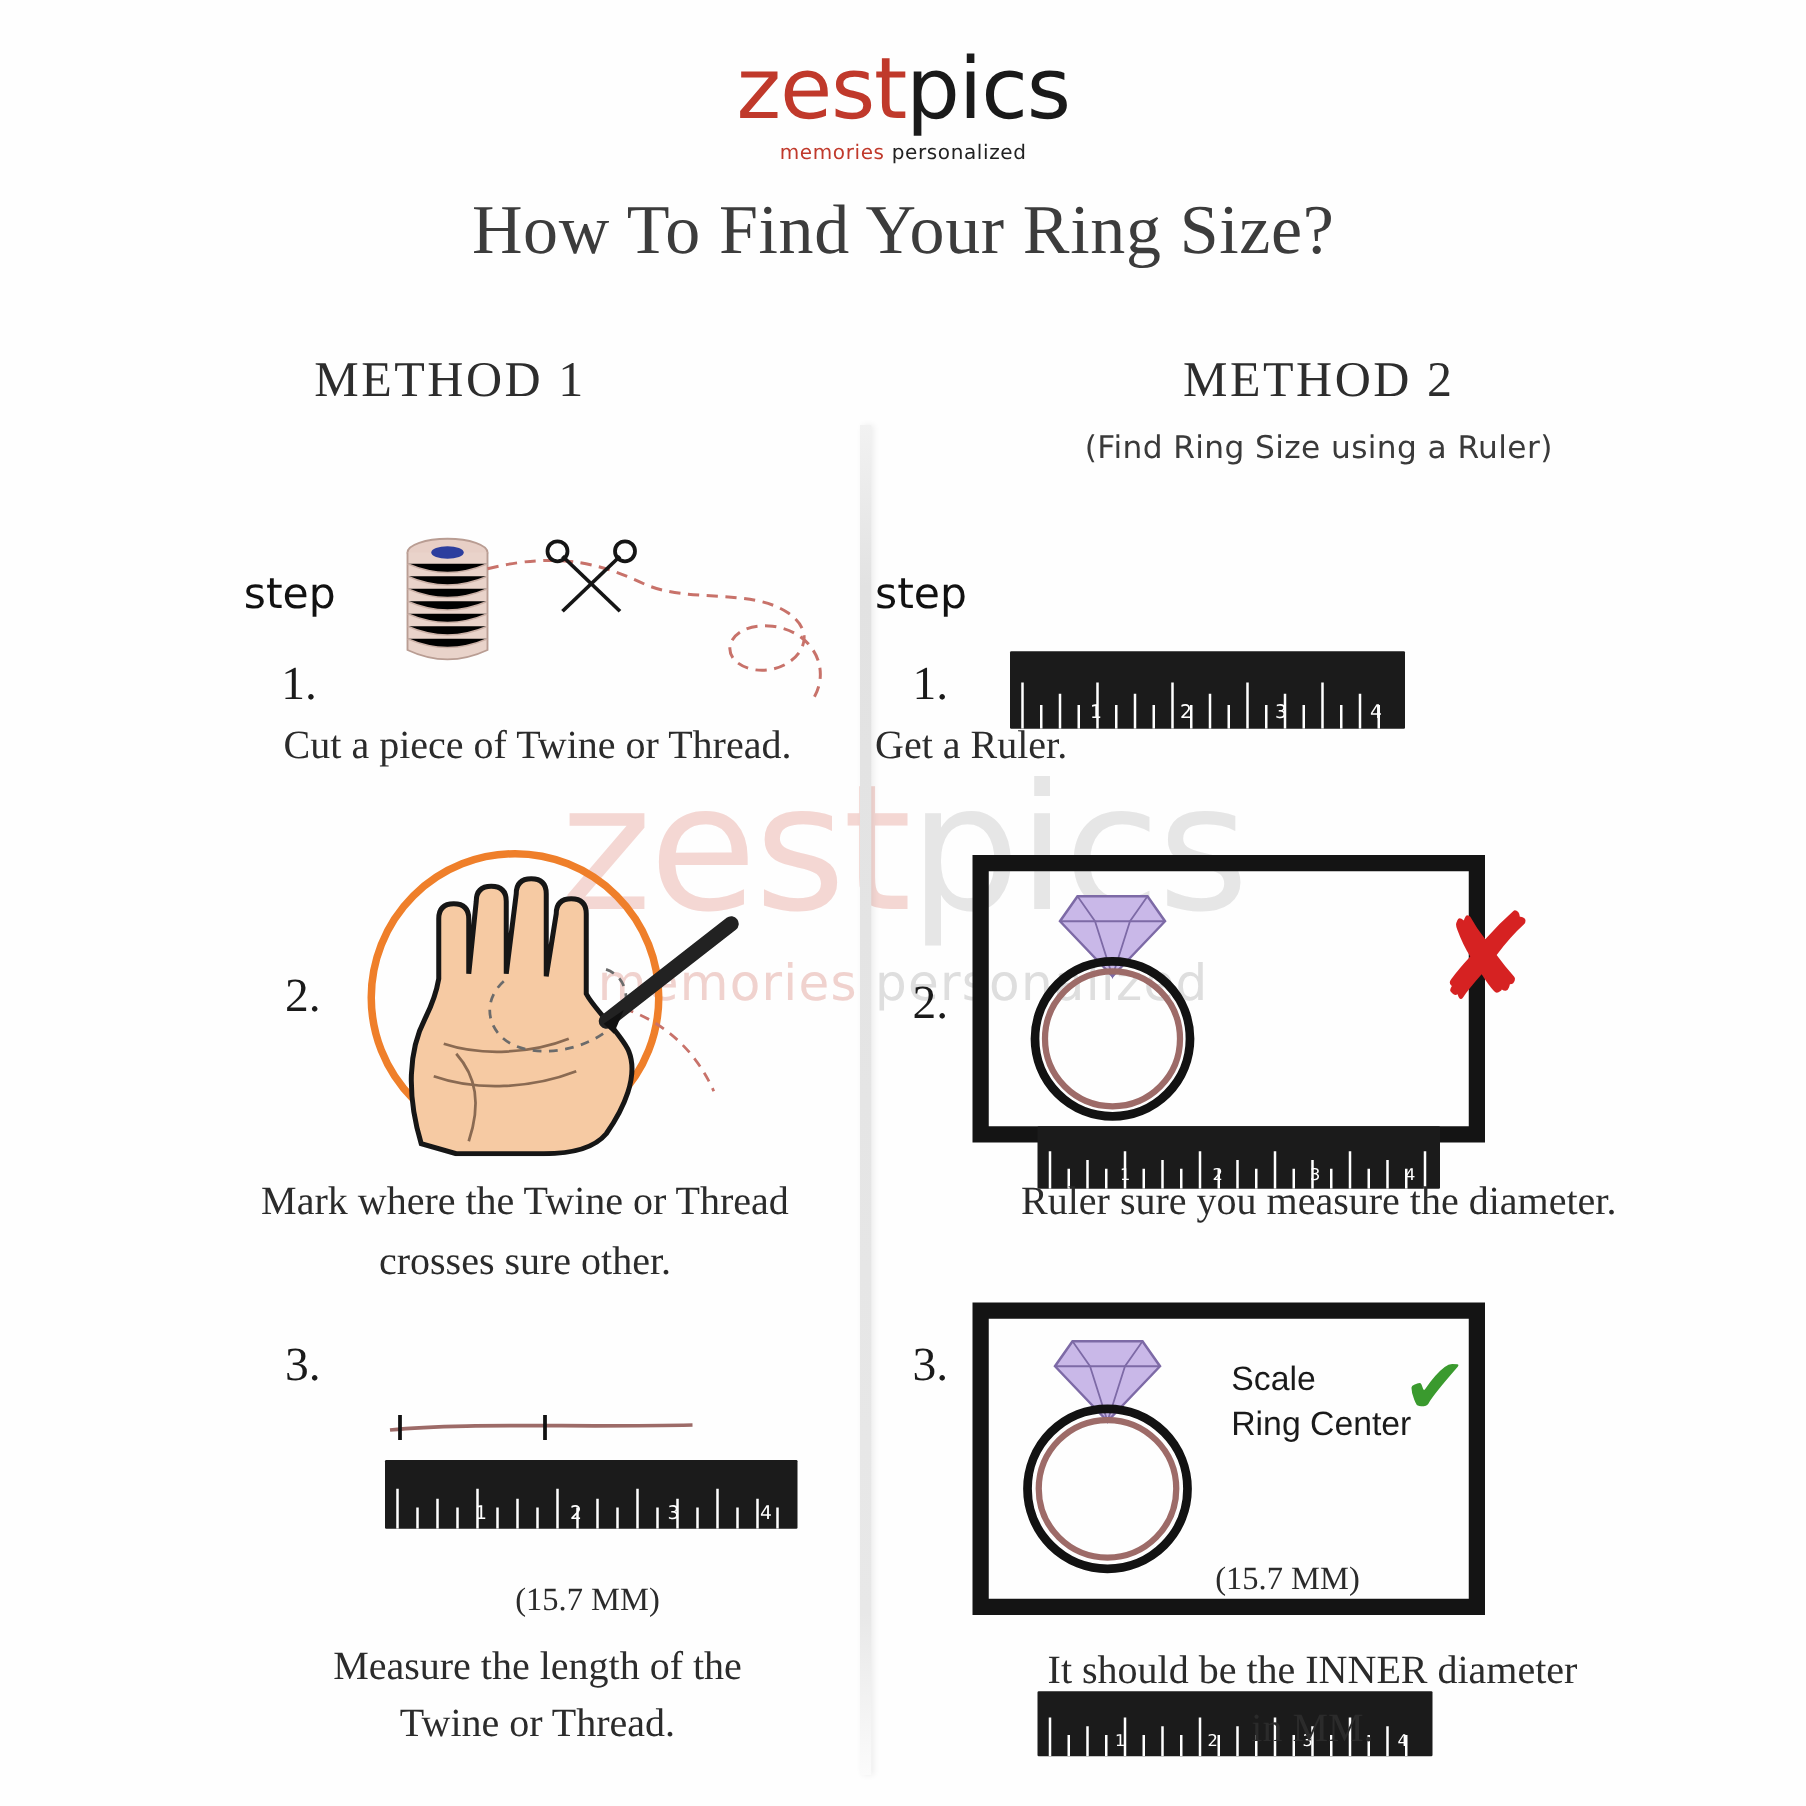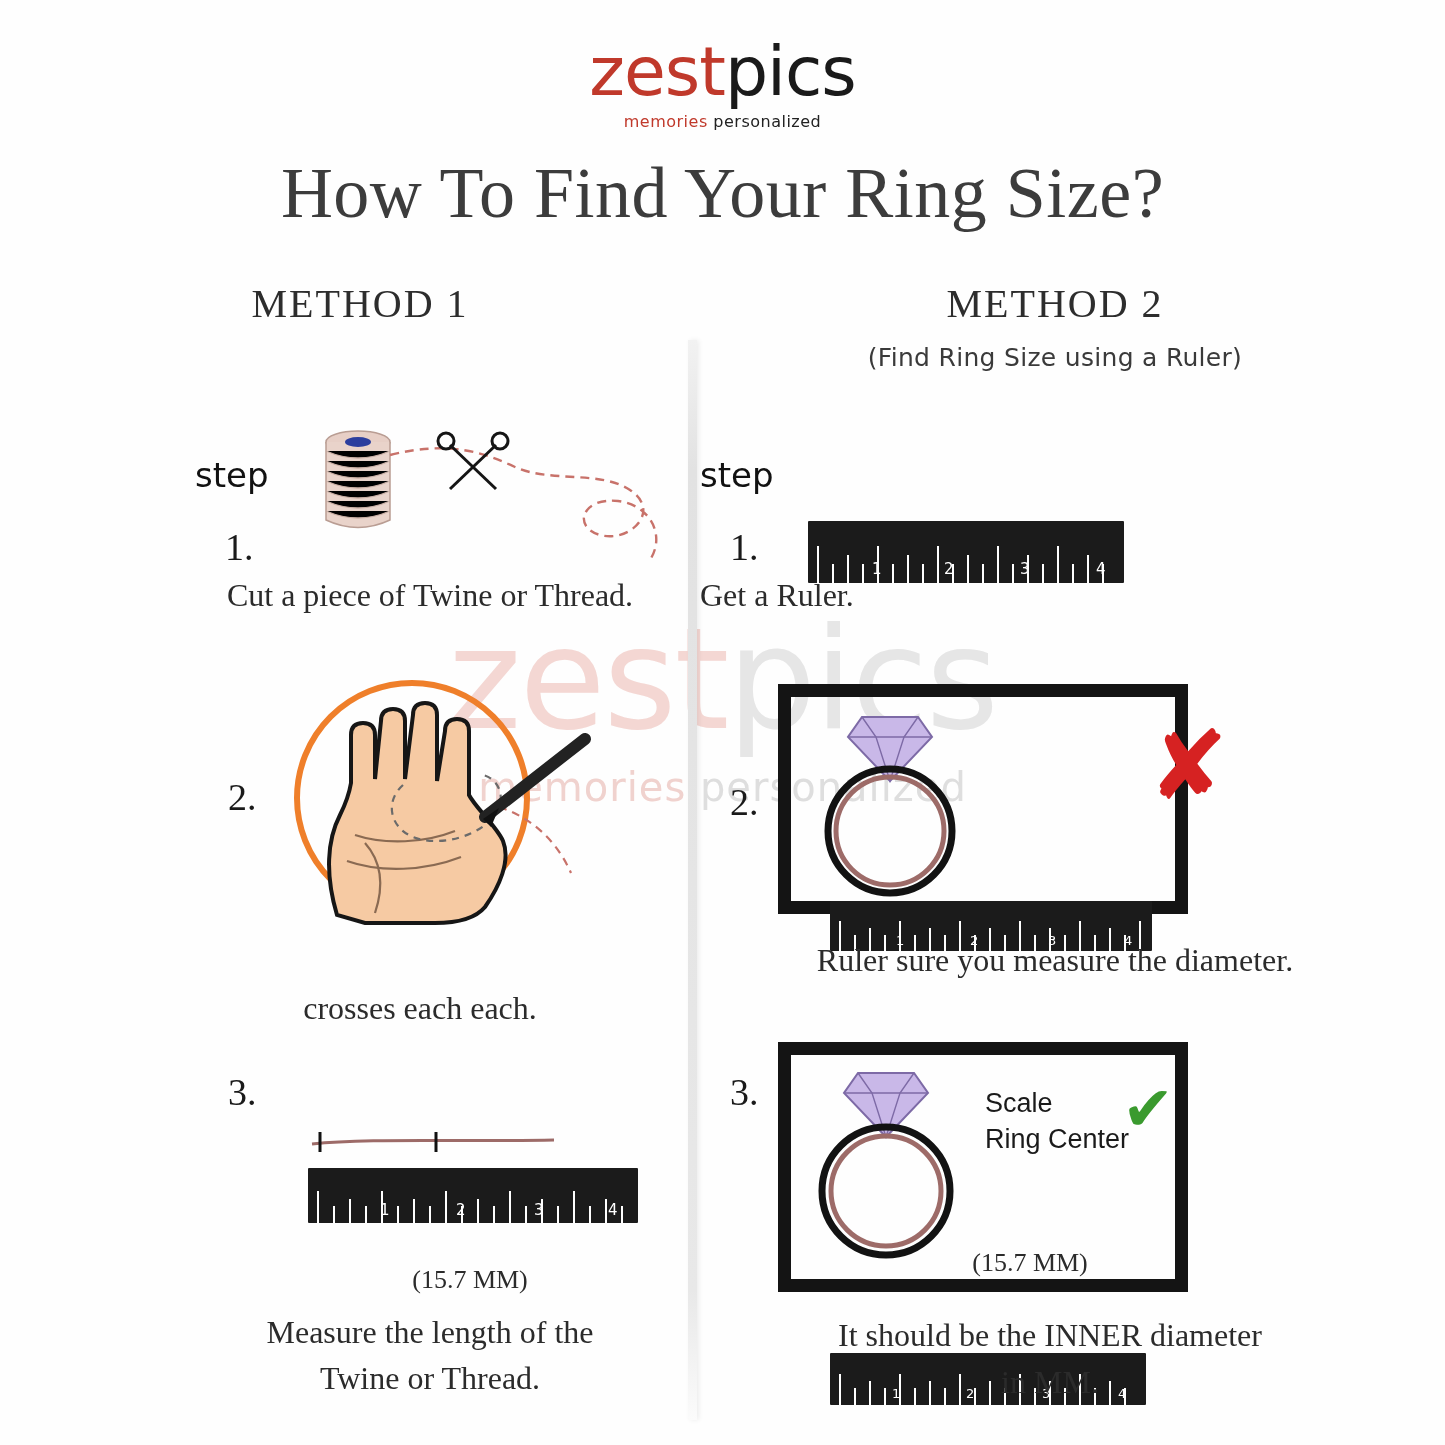--- a/index.html
+++ b/index.html
@@ -47,21 +47,21 @@
   .tag-per { color: #222; }
 
   
   .title {
     position: absolute;
     top: 152px;
     left: 0;
     width: 100%;
     text-align: center;
     font-family: "Liberation Serif", serif;
-    font-size: 72px;
+    font-size: 56px;
     color: #3c3c3c;
     letter-spacing: 0.5px;
   }
 
   
   .watermark {
     position: absolute;
     top: 610px;
     left: 0;
     width: 100%;
@@ -281,21 +281,22 @@
 
       <path d="M118 110 C100 126 104 152 128 162 C156 173 196 160 210 140
                C222 123 214 104 198 100" fill="none" stroke="#6b6b6b" stroke-width="2.2" stroke-dasharray="7 6"></path>
       <path d="M214 132 C246 142 272 166 286 198" fill="none" stroke="#c8726a" stroke-width="2.2" stroke-dasharray="8 6"></path>
 
       <path d="M200 142 L300 64" stroke="#222" stroke-width="12" stroke-linecap="round"></path>
       <path d="M198 144 L214 133 L206 152 Z" fill="#111"></path>
     </svg>
   </div>
 
-  <div class="abs caption" style="left:150px; top:988px; width:540px;">crosses each each.</div>
+  <div class="abs caption" style="left:150px; top:940px; width:540px;">Mark where the Twine or Thread</div>
+  <div class="abs caption" style="left:150px; top:988px; width:540px;">crosses sure other.</div>
 
   <div class="abs step-num" style="left:228px; top:1070px;">3.</div>
 
   <div class="abs" style="left:308px; top:1130px; width:250px; height:22px;">
     <svg width="250" height="22" viewBox="0 0 250 22">
       <path d="M4 14 C60 8, 150 12, 246 10" fill="none" stroke="#9d6b68" stroke-width="3"></path>
       <path d="M12 2 L12 22" stroke="#111" stroke-width="3"></path>
       <path d="M128 2 L128 22" stroke="#111" stroke-width="3"></path>
     </svg>
   </div>

